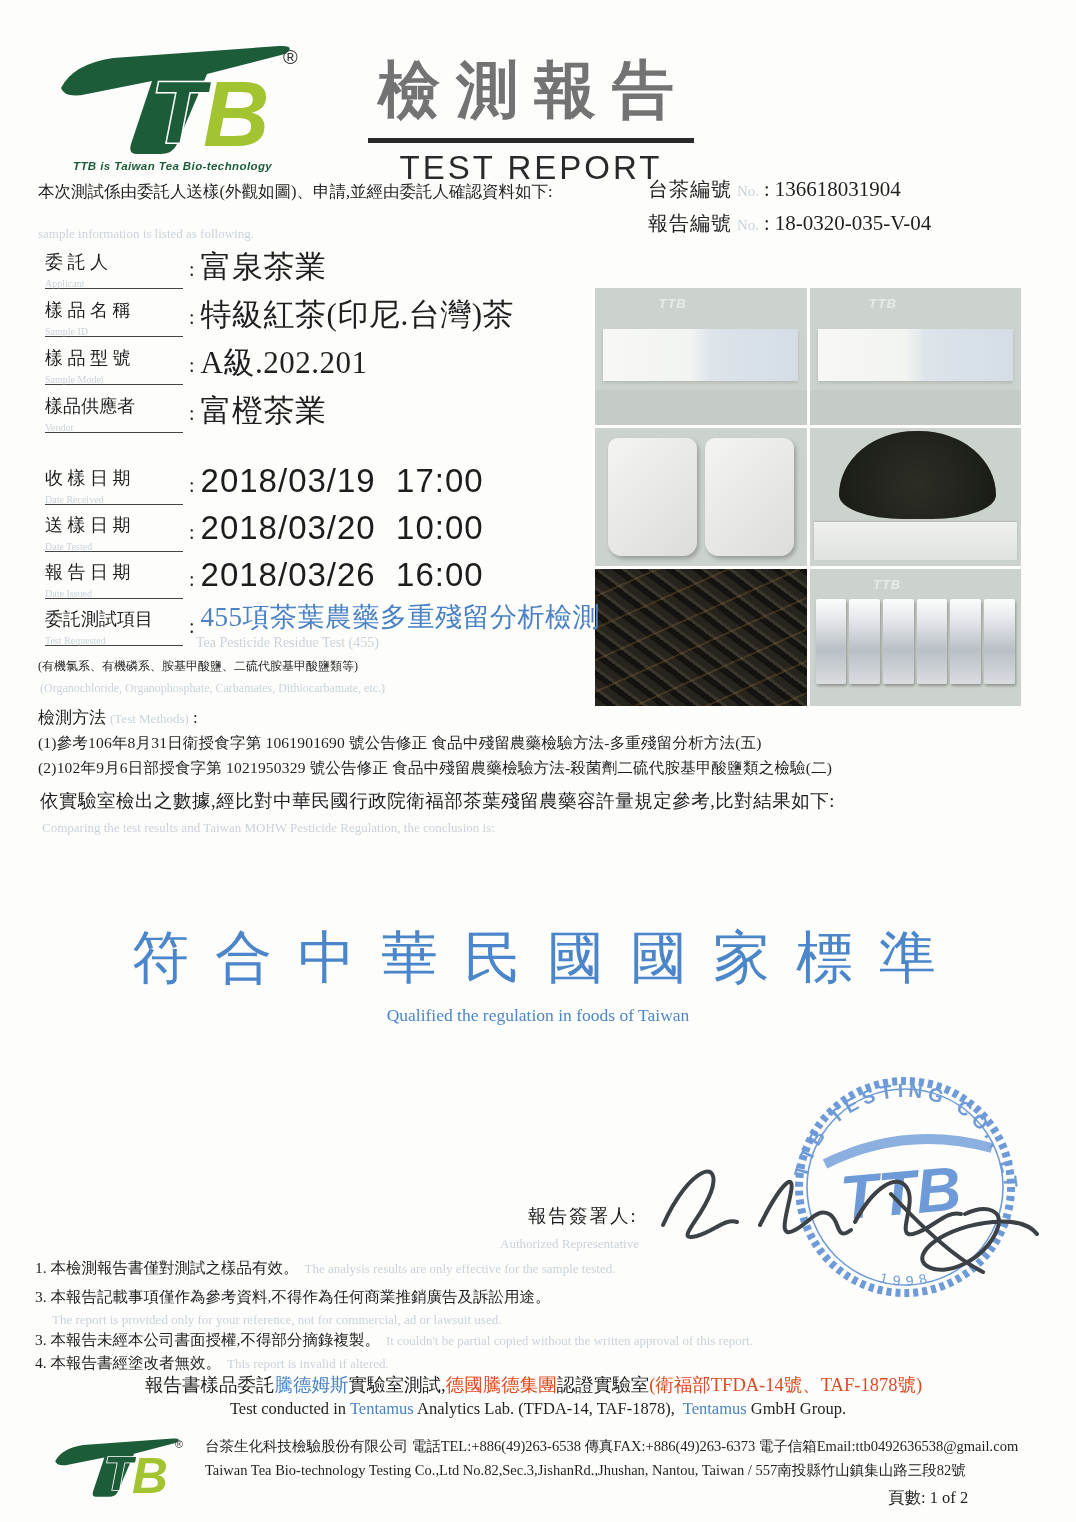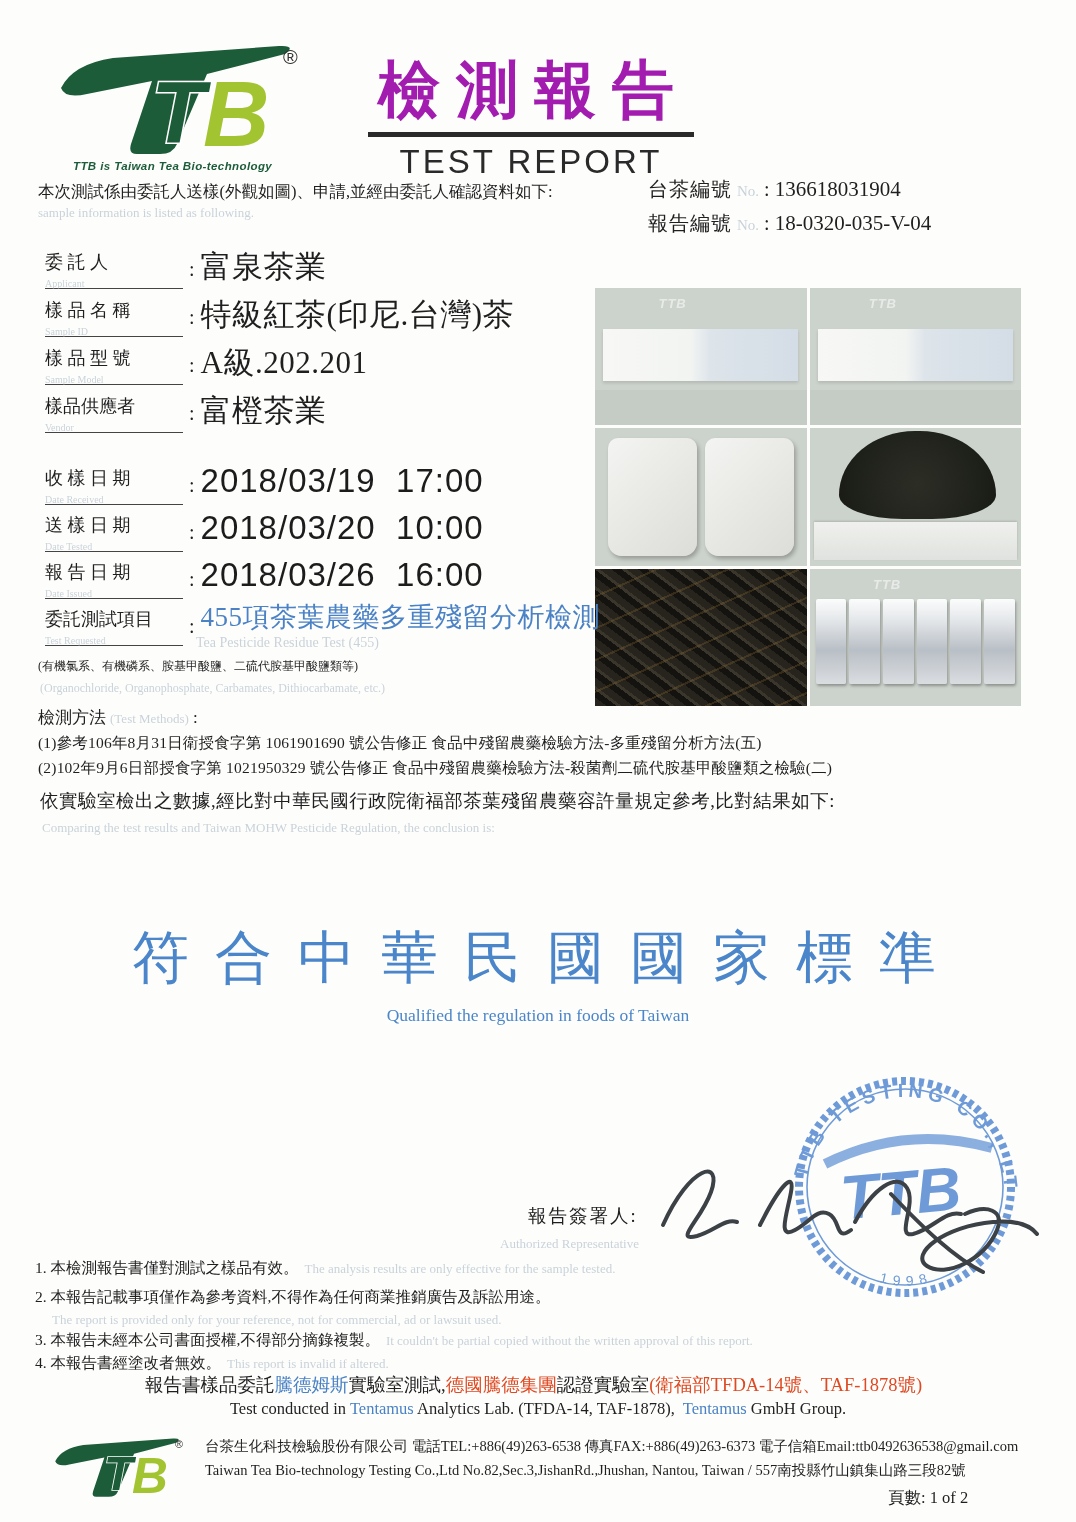--- a/index.html
+++ b/index.html
@@ -9,25 +9,25 @@
     background:#fdfdfc; overflow:hidden;
     font-family:"Liberation Serif", serif; color:#1f1f1f;
   }
   .abs { position:absolute; }
   .faint { color:#9fb0bd; opacity:.55; }
   .pre { white-space:pre; }
 
   
   .logo-tagline { font-family:"Liberation Sans",sans-serif; font-style:italic; font-weight:bold;
     color:#1d5c39; font-size:11.5px; letter-spacing:.4px; }
-  .doc-title-zh { font-size:62px; font-weight:600; letter-spacing:16px; color:#a21caf;
-    border-bottom:5px solid #2a2a2a; padding:0 4px 0 10px; }
+  .doc-title-zh { font-size:62px; font-weight:600; letter-spacing:16px; color:#737373;
+    border-bottom:5px solid #2a2a2a; padding:0 4px 6px 10px; }
   .doc-title-en { font-family:"Liberation Sans",sans-serif; font-size:33px; letter-spacing:3px; color:#2a2a2a; }
   .intro-zh { font-size:16.5px; }
-  .intro-en { font-size:13px; line-height:1.5; }
+  .intro-en { font-size:13px; line-height:1.5;margin-top:21px; }
   .num-row { font-size:20px; white-space:nowrap; }
   .num-row .lbl { letter-spacing:1px; }
   .num-row .no { font-size:15px; }
   .num-val { font-size:21px; }
 
   
   .frow { position:absolute; left:45px; white-space:nowrap; }
   .flabel { display:inline-block; width:138px; border-bottom:1.6px solid #444;
     vertical-align:top; padding-bottom:14px; position:relative; }
   .flabel .zh { font-size:18px; letter-spacing:0; display:block; }
@@ -231,21 +231,21 @@
         <path d="M320,84 C342,74 360,80 352,100 C340,130 300,148 282,136 C264,124 300,96 348,92 C372,90 386,96 392,104"></path>
         <path d="M246,64 C280,100 310,128 338,142"></path>
       </g>
     </svg>
   </div>
 
   <div class="abs note" style="left:35px; top:1258px;">
     <span>1. 本檢測報告書僅對測試之樣品有效。</span><span class="en faint">The analysis results are only effective for the sample tested.</span>
   </div>
   <div class="abs note" style="left:35px; top:1287px;">
-    <span>2. 本報告記載事項僅作為參考資料,不得作為任何商業推銷廣告及訴訟用途。</span>
+    <span>3. 本報告記載事項僅作為參考資料,不得作為任何商業推銷廣告及訴訟用途。</span>
   </div>
   <div class="abs note faint" style="left:52px; top:1312px; font-size:13px;">The report is provided only for your reference, not for commercial, ad or lawsuit used.</div>
   <div class="abs note" style="left:35px; top:1330px;">
     <span>3. 本報告未經本公司書面授權,不得部分摘錄複製。</span><span class="en faint">It couldn't be partial copied without the written approval of this report.</span>
   </div>
   <div class="abs note" style="left:35px; top:1353px;">
     <span>4. 本報告書經塗改者無效。</span><span class="en faint">This report is invalid if altered.</span>
   </div>
 
   <div class="abs lab-zh" style="left:145px; top:1372px; white-space:nowrap;">

